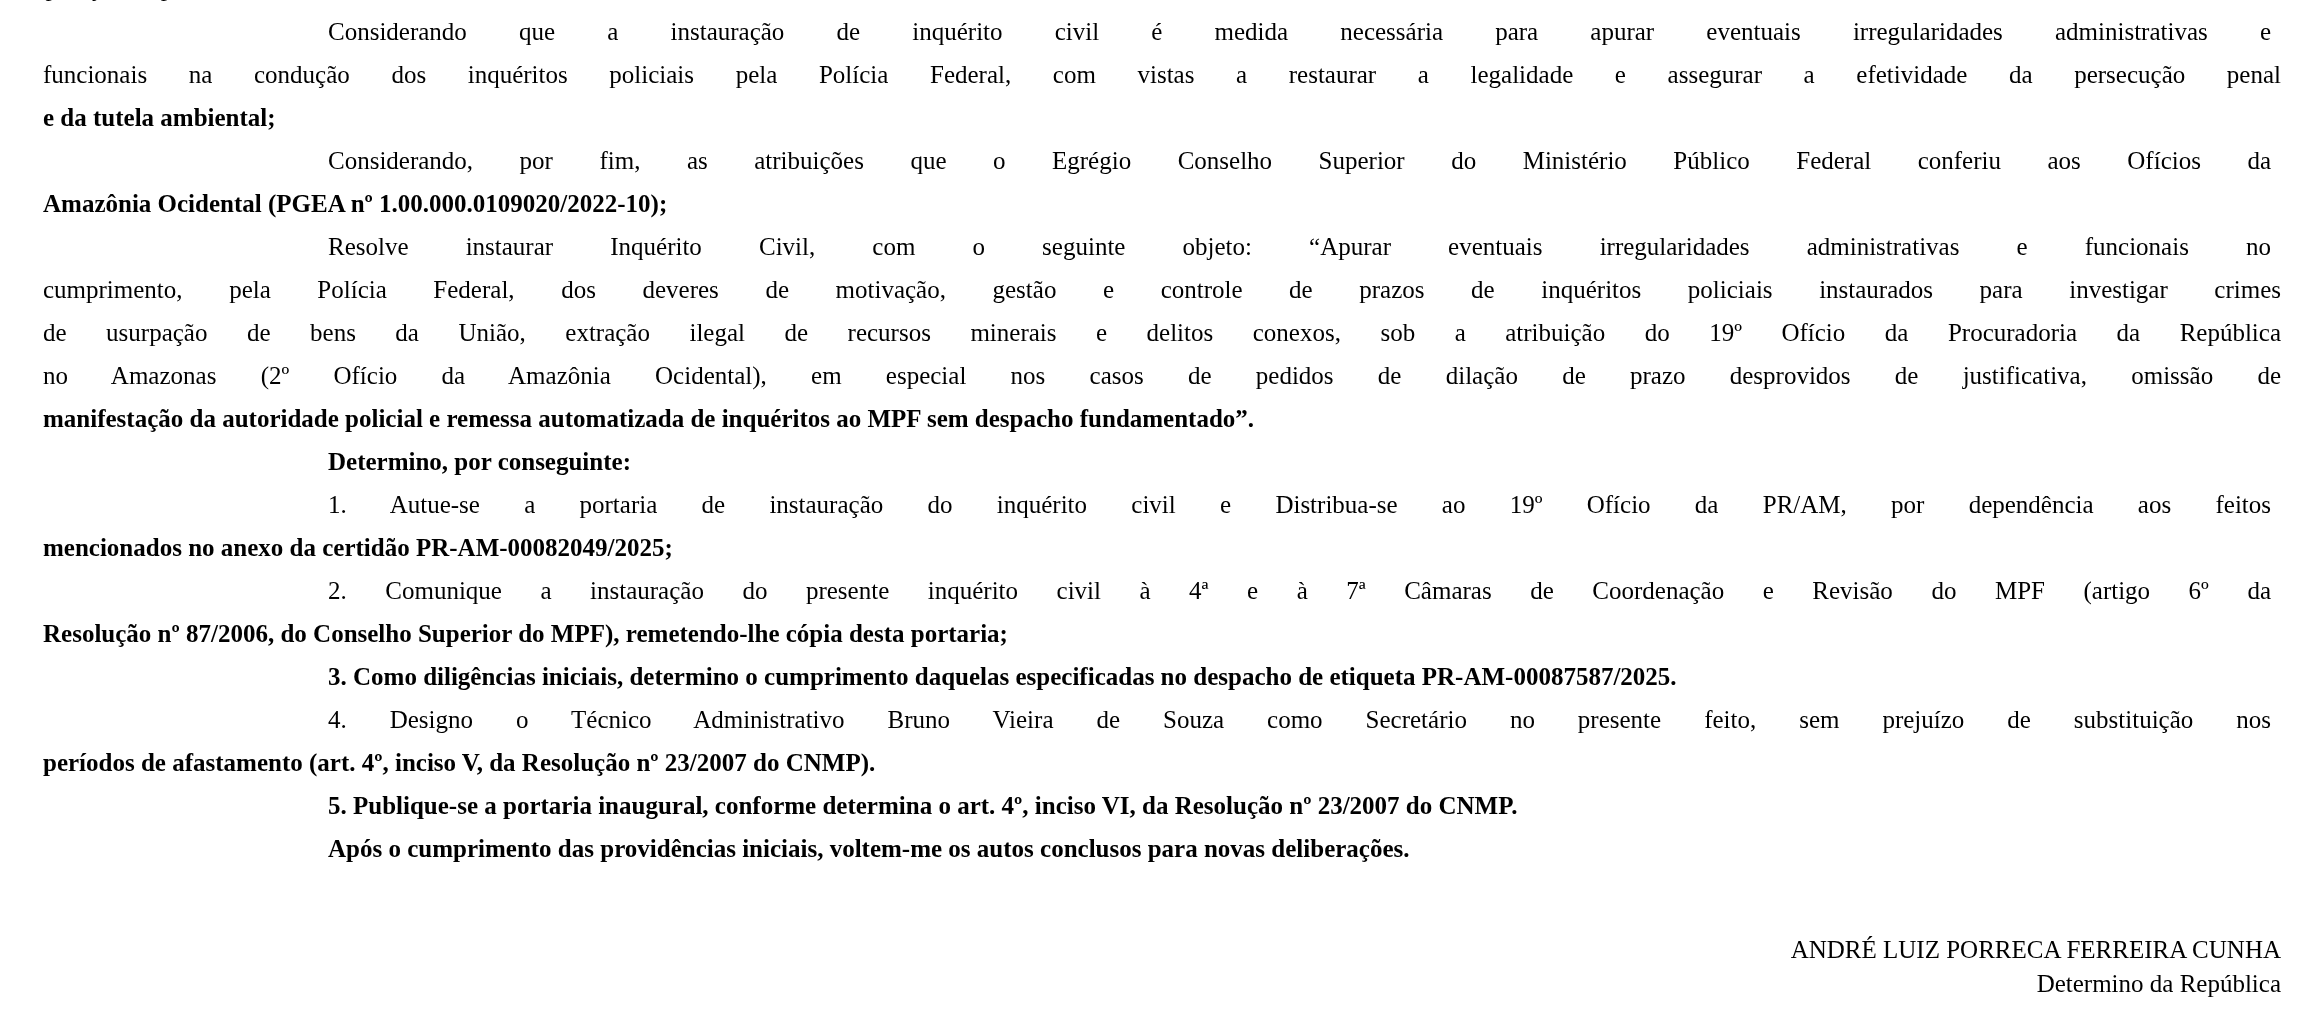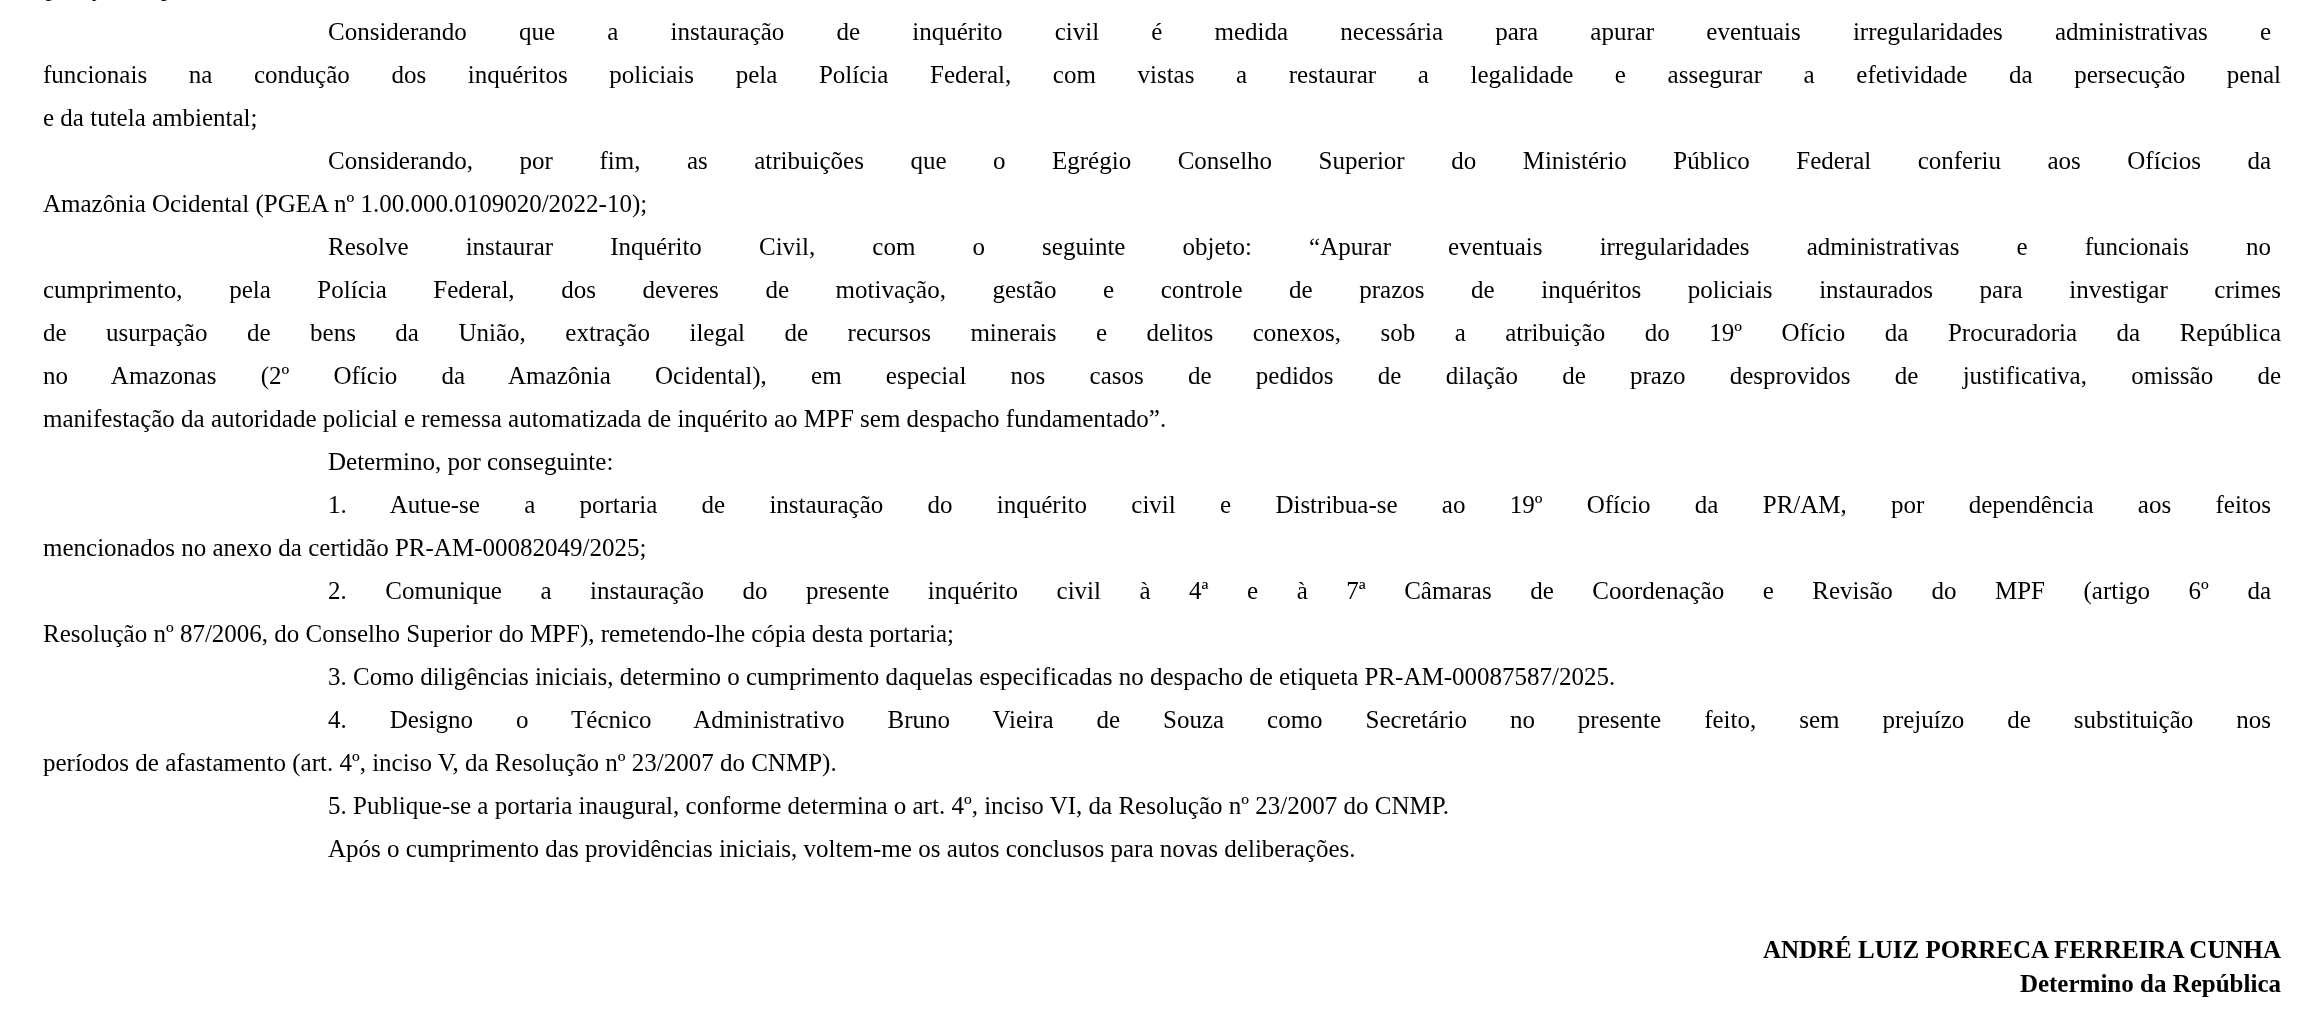--- a/index.html
+++ b/index.html
@@ -8,22 +8,22 @@
     position: absolute; left: 0; top: 0; width: 2312px; height: 1022px;
     font-family: "Liberation Serif", "DejaVu Serif", serif;
     font-size: 25px; color: #000000;
   }
   .ln {
     position: absolute; left: 43px; width: 2238px; height: 43px;
     line-height: 43px; white-space: nowrap;
     text-align: justify; text-align-last: justify;
   }
   .ln.indent { left: 328px; width: 1943px; }
-  .ln.last { text-align: left; text-align-last: left; }
-  .ln.right { text-align: right; text-align-last: right; font-weight: bold; }
+  .ln.last { text-align: left; text-align-last: left; font-weight: bold; }
+  .ln.right { text-align: right; text-align-last: right; }
   .cut { position: absolute; left: 33px; top: -34px; height: 43px; line-height: 43px; white-space: nowrap; }
 </style>
 </head>
 <body>
 
 <div class="page">
 
   <div class="cut">operação ou procedimento;</div>
 
   <div>
@@ -35,21 +35,21 @@
   <div>
     <div class="ln indent" style="top:139px">Considerando, por fim, as atribuições que o Egrégio Conselho Superior do Ministério Público Federal conferiu aos Ofícios da</div>
     <div class="ln last" style="top:182px">Amazônia Ocidental (PGEA nº 1.00.000.0109020/2022-10);</div>
   </div>
 
   <div>
     <div class="ln indent" style="top:225px">Resolve instaurar Inquérito Civil, com o seguinte objeto: “Apurar eventuais irregularidades administrativas e funcionais no</div>
     <div class="ln" style="top:268px">cumprimento, pela Polícia Federal, dos deveres de motivação, gestão e controle de prazos de inquéritos policiais instaurados para investigar crimes</div>
     <div class="ln" style="top:311px">de usurpação de bens da União, extração ilegal de recursos minerais e delitos conexos, sob a atribuição do 19º Ofício da Procuradoria da República</div>
     <div class="ln" style="top:354px">no Amazonas (2º Ofício da Amazônia Ocidental), em especial nos casos de pedidos de dilação de prazo desprovidos de justificativa, omissão de</div>
-    <div class="ln last" style="top:397px">manifestação da autoridade policial e remessa automatizada de inquérito ao MPF sem despacho fundamentado”.</div>
+    <div class="ln last" style="top:397px">manifestação da autoridade policial e remessa automatizada de inquéritos ao MPF sem despacho fundamentado”.</div>
   </div>
 
   <div>
     <div class="ln indent last" style="top:440px">Determino, por conseguinte:</div>
   </div>
 
   <div>
     <div class="ln indent" style="top:483px">1. Autue-se a portaria de instauração do inquérito civil e Distribua-se ao 19º Ofício da PR/AM, por dependência aos feitos</div>
     <div class="ln last" style="top:526px">mencionados no anexo da certidão PR-AM-00082049/2025;</div>
   </div>

